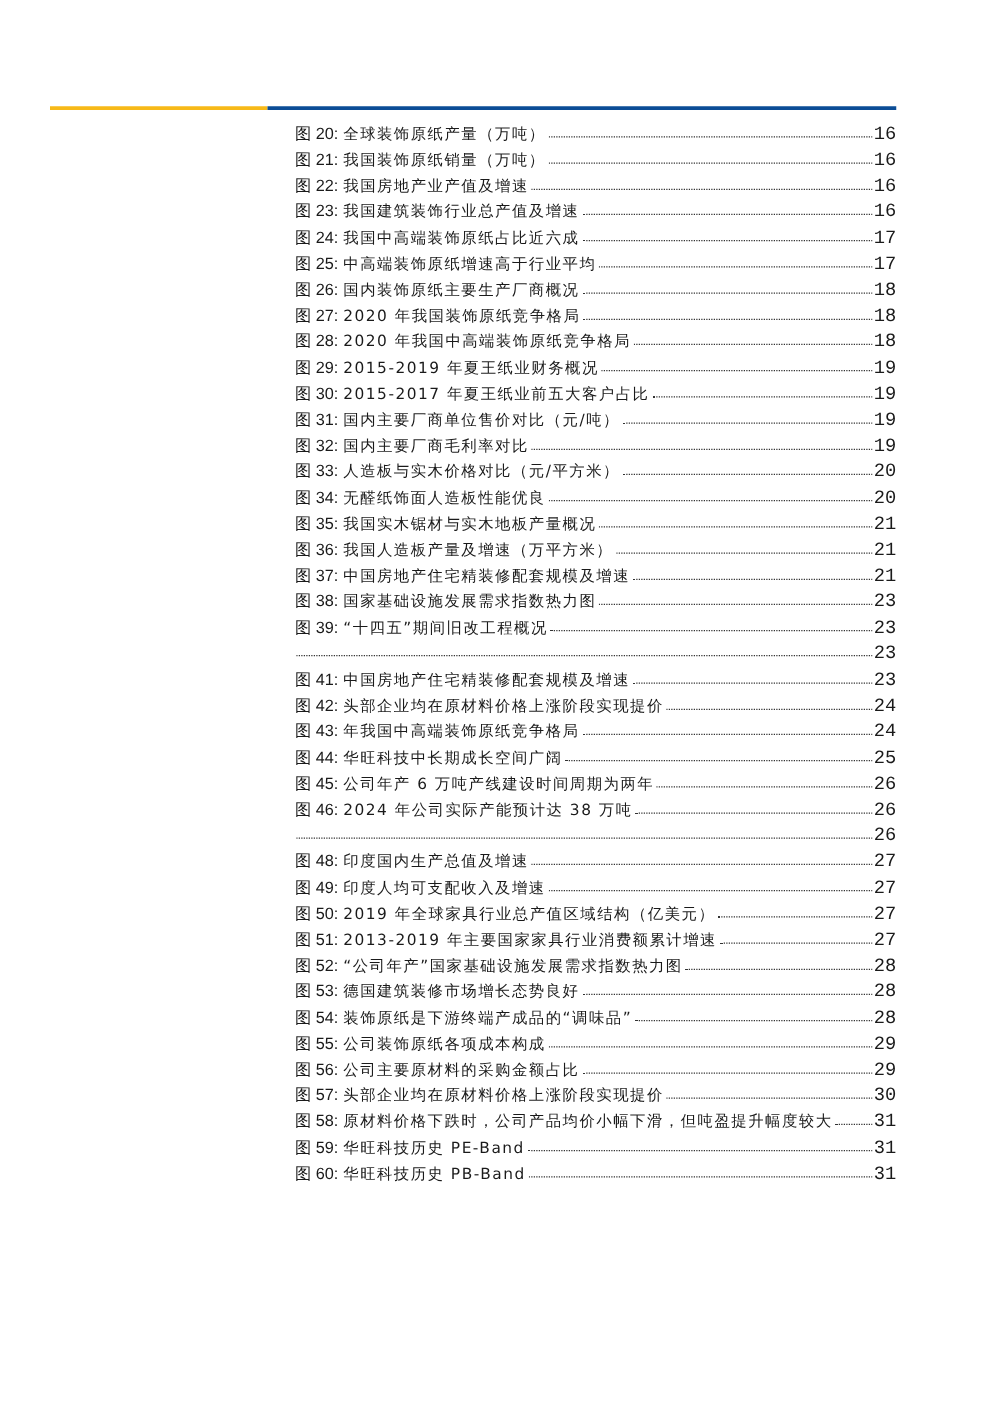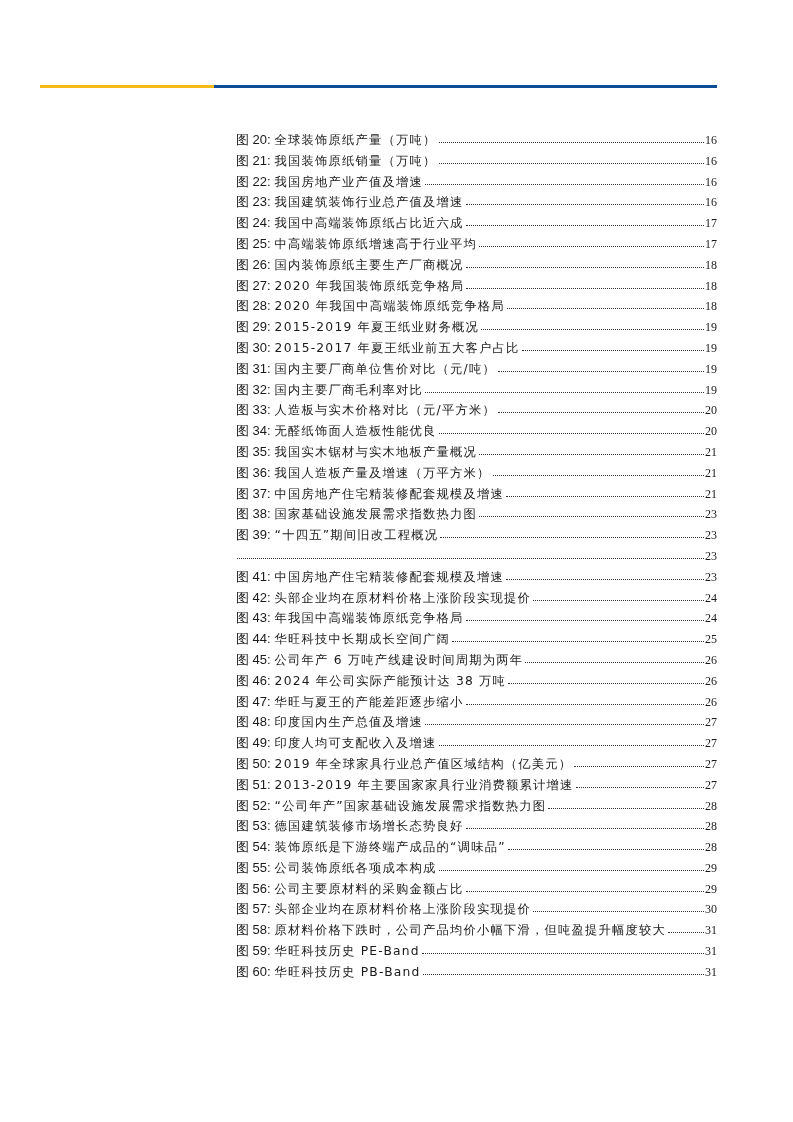--- a/index.html
+++ b/index.html
@@ -1,30 +1,30 @@
 <!DOCTYPE html>
 <html><head>
 <meta charset="utf-8">
 <style>
   html, body { margin: 0; padding: 0; background: #ffffff; }
   body { width: 793px; height: 1122px; position: relative; overflow: hidden;
          font-family: "DejaVu Sans", "Liberation Sans", sans-serif; color: #1a1a1a; }
   .header-rule { position: absolute; top: 85px; height: 3px; }
   .rule-yellow { left: 40px; width: 174px; background: #f7b918; }
   .rule-blue { left: 214px; width: 503px; background: #0b4d96; }
-  .toc { position: absolute; left: 236px; top: 130px; width: 481px; }
+  .toc { position: absolute; left: 236px; top: 97px; width: 481px; }
   .toc-row { display: flex; align-items: baseline; height: 20.8px; line-height: 20.8px;
              font-size: 12.3px; white-space: nowrap; }
   .toc-label { flex: 0 0 auto; padding-right: 1px; }
   .toc-prefix { font-family: "Liberation Sans", sans-serif; font-size: 13px; }
   .toc-title { letter-spacing: 1.2px; }
   .toc-leader { flex: 1 1 auto; overflow: hidden; position: relative; height: 12px; margin: 0 1px; }
   .toc-leader::after { content: ""; position: absolute; left: 0; right: 0; bottom: 1px;
                        border-bottom: 1.3px dotted #333; }
-  .toc-page { flex: 0 0 auto; font-family: Liberation Serif, serif; font-size: 12px; }
+  .toc-page { flex: 0 0 auto; font-family: Liberation Mono, monospace; font-size: 15px; }
 </style>
 </head>
 <body>
 
 <div class="header-rule rule-yellow"></div>
 <div class="header-rule rule-blue"></div>
 
 <div class="toc" id="toc">
     <div class="toc-row">
     <span class="toc-label">
@@ -232,24 +232,20 @@
   </div>
     <div class="toc-row">
     <span class="toc-label">
       <span class="toc-prefix">图 46:</span>
       <span class="toc-title">2024 年公司实际产能预计达 38 万吨</span>
     </span>
     <span class="toc-leader"></span>
     <span class="toc-page">26</span>
   </div>
     <div class="toc-row">
-    <span class="toc-label">
-      <span class="toc-prefix">图 47:</span>
-      <span class="toc-title">华旺与夏王的产能差距逐步缩小</span>
-    </span>
     <span class="toc-leader"></span>
     <span class="toc-page">26</span>
   </div>
     <div class="toc-row">
     <span class="toc-label">
       <span class="toc-prefix">图 48:</span>
       <span class="toc-title">印度国内生产总值及增速</span>
     </span>
     <span class="toc-leader"></span>
     <span class="toc-page">27</span>

